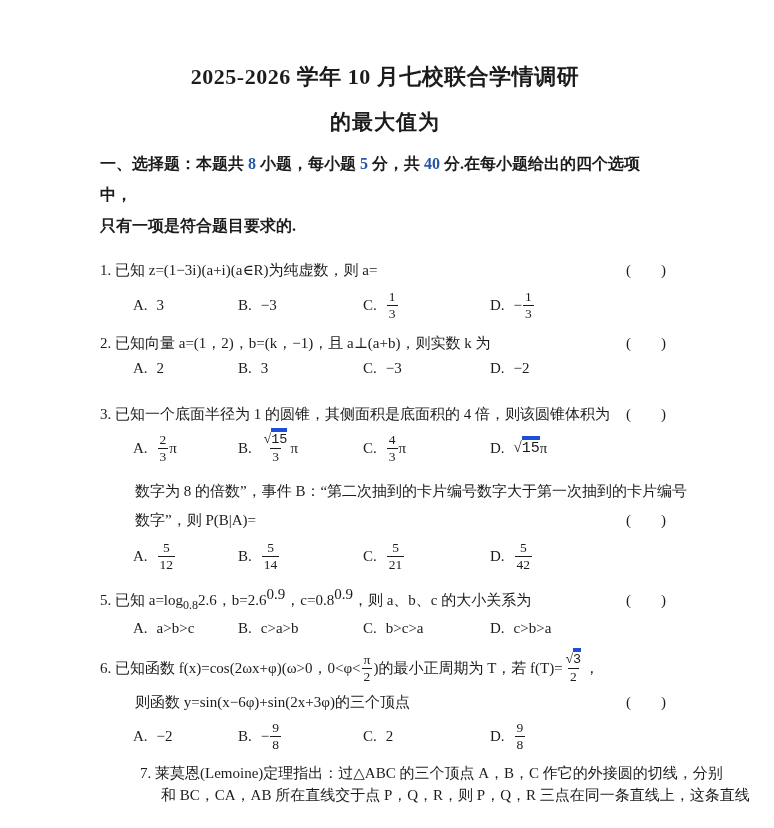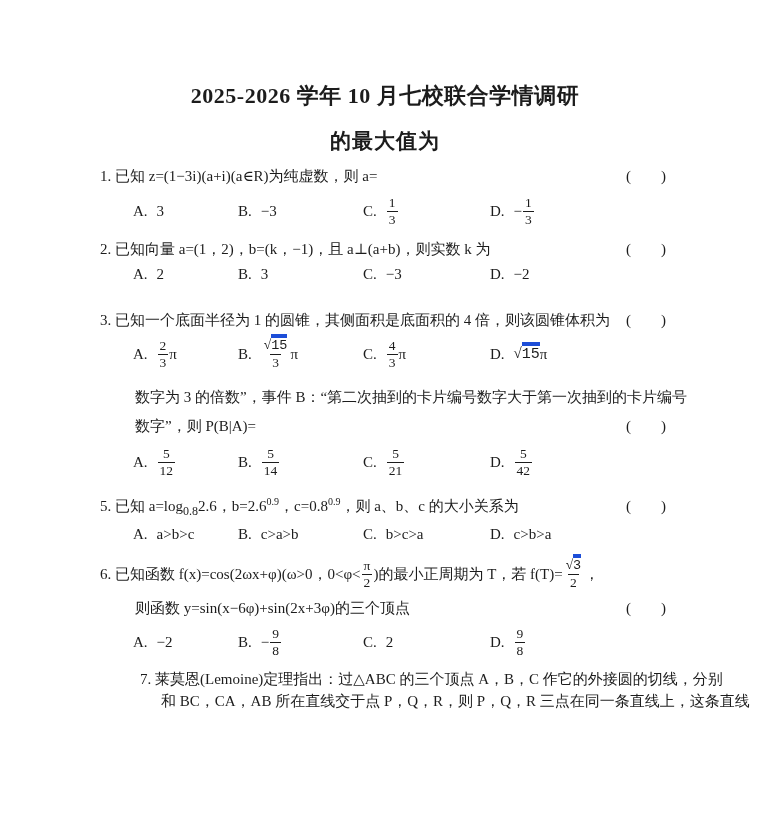--- a/index.html
+++ b/index.html
@@ -2,45 +2,45 @@
 <html><head>
 <meta charset="utf-8">
 <style>
   * { margin:0; padding:0; box-sizing:border-box; }
   html,body { background:#ffffff; }
   body {
     width:774px; height:828px; overflow:hidden;
     font-family:"Liberation Serif","DejaVu Serif",serif;
     color:#1c1c1c;
   }
-  .page { width:774px; height:828px; padding:83px 104px 0 100px; }
+  .page { width:774px; height:828px; padding:64px 104px 0 100px; }
   .exam-title { text-align:center; font-size:22px; font-weight:bold; line-height:26px; letter-spacing:0.5px; }
   .exam-subtitle { text-align:center; font-size:21px; font-weight:bold; line-height:24px; margin-top:20px; letter-spacing:1px; }
   .intro { margin-top:14px; font-weight:bold; font-size:16px; line-height:31px; }
   .intro .blue { color:#2657a5; }
   .q { font-size:15px; }
   .qline { position:relative; line-height:24px; white-space:nowrap; }
   .bracket { position:absolute; right:4px; top:0; white-space:pre; }
   .cont { padding-left:35px; }
   .cont7 { padding-left:21px; }
   
   .opts { display:grid; grid-template-columns:105px 125px 127px auto; padding-left:33px; align-items:center; }
   .opt { display:flex; align-items:center; white-space:nowrap; }
   .opt .lbl { margin-right:9px; }
   
   .frac { display:inline-flex; flex-direction:column; align-items:center; vertical-align:middle; font-size:13.5px; line-height:1.15; margin:0 1px; }
   .frac .den { border-top:1px solid #1c1c1c; padding:0 2px; }
   .frac .num { padding:0 2px; }
   
   .rad { white-space:nowrap; }
   .rad .radicand { border-top:4px solid #1d4ed8;font-family:Liberation Mono, monospace; }
-  sup { font-size:10px; vertical-align:super; line-height:0; }
+  sup { font-size:15px; vertical-align:super; line-height:0; }
   sub { font-size:12px; vertical-align:sub; line-height:0; }
   
-  #q1 { margin-top:11px; }
+  #q1 { margin-top:17px; }
   #q1 .opts { height:42px; margin-top:2px; }
   #q2 { margin-top:5px; }
   #q2 .opts { height:26px; }
   #q3 { margin-top:21px; }
   #q3 .opts { height:44px; }
   #q4 { margin-top:7px; }
   #q4 .qline { line-height:28.5px; }
   #q4 .opts { height:44px; }
   #q5 { margin-top:9px; }
   #q5 .qline { line-height:26px; }
@@ -53,20 +53,24 @@
   #q7 .qline { line-height:22px;margin-left:40px; }
 </style>
 </head>
 <body>
 
 <div class="page">
 
   <div class="exam-title">2025-2026 学年 10 月七校联合学情调研</div>
   <div class="exam-subtitle">的最大值为</div>
 
+  <div class="intro">
+    <div><span>一、选择题：本题共 </span><span class="blue">8</span><span> 小题，每小题 </span><span class="blue">5</span><span> 分，共 </span><span class="blue">40</span><span> 分.在每小题给出的四个选项中，</span></div>
+    <div>只有一项是符合题目要求的.</div>
+  </div>
 
   <div class="q" id="q1">
     <div class="qline">
       <span>1.</span>
       <span>已知 z=(1−3i)(a+i)(a∈R)为纯虚数，则 a=</span>
       <span class="bracket">(　　)</span>
     </div>
     <div class="opts">
       <span class="opt">
           <span class="lbl">A.</span>
@@ -153,21 +157,21 @@
         </span>
       <span class="opt">
           <span class="lbl">D.</span>
           <span class="rad"><span>√</span><span class="radicand">15</span></span>
           <span>π</span>
         </span>
     </div>
   </div>
 
   <div class="q" id="q4">
-    <div class="qline cont">数字为 3 的倍数”，事件 B：“第二次抽到的卡片编号数字大于第一次抽到的卡片编号</div>
+    <div class="qline cont">数字为 8 的倍数”，事件 B：“第二次抽到的卡片编号数字大于第一次抽到的卡片编号</div>
     <div class="qline cont">
       <span>数字”，则 P(B|A)=</span>
       <span class="bracket">(　　)</span>
     </div>
     <div class="opts">
       <span class="opt">
           <span class="lbl">A.</span>
           <span class="frac">
             <span class="num">5</span>
             <span class="den">12</span>

